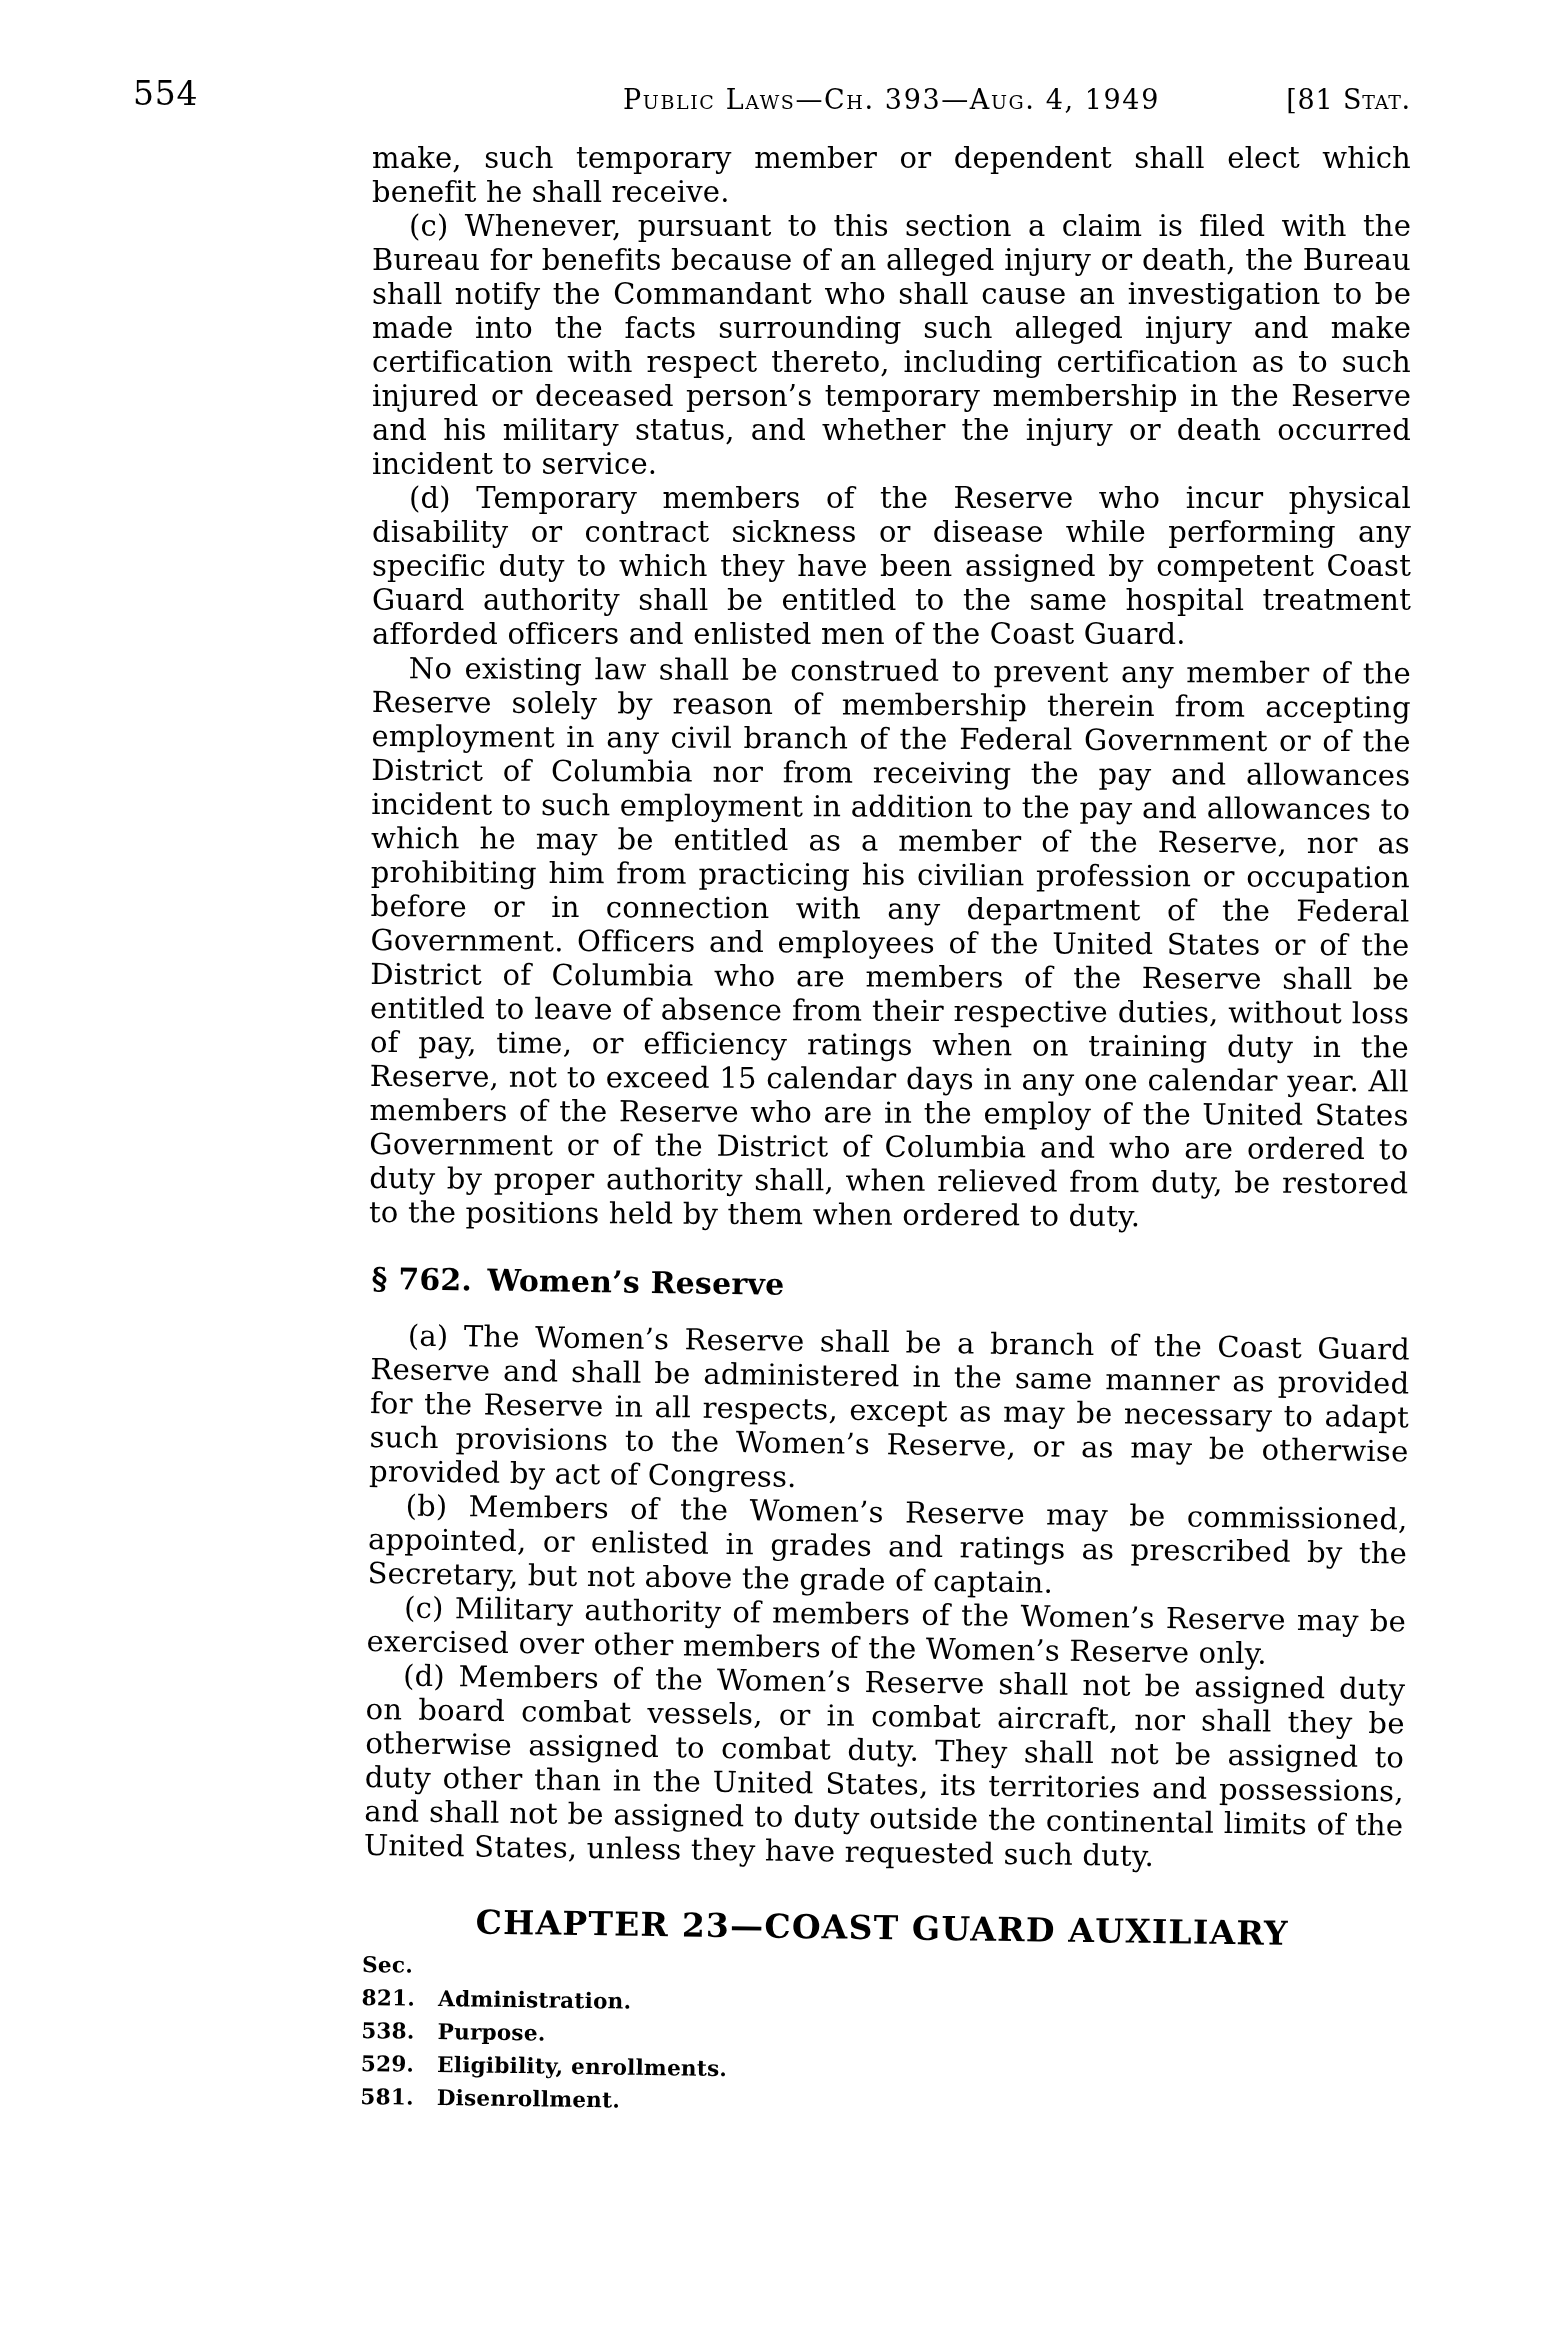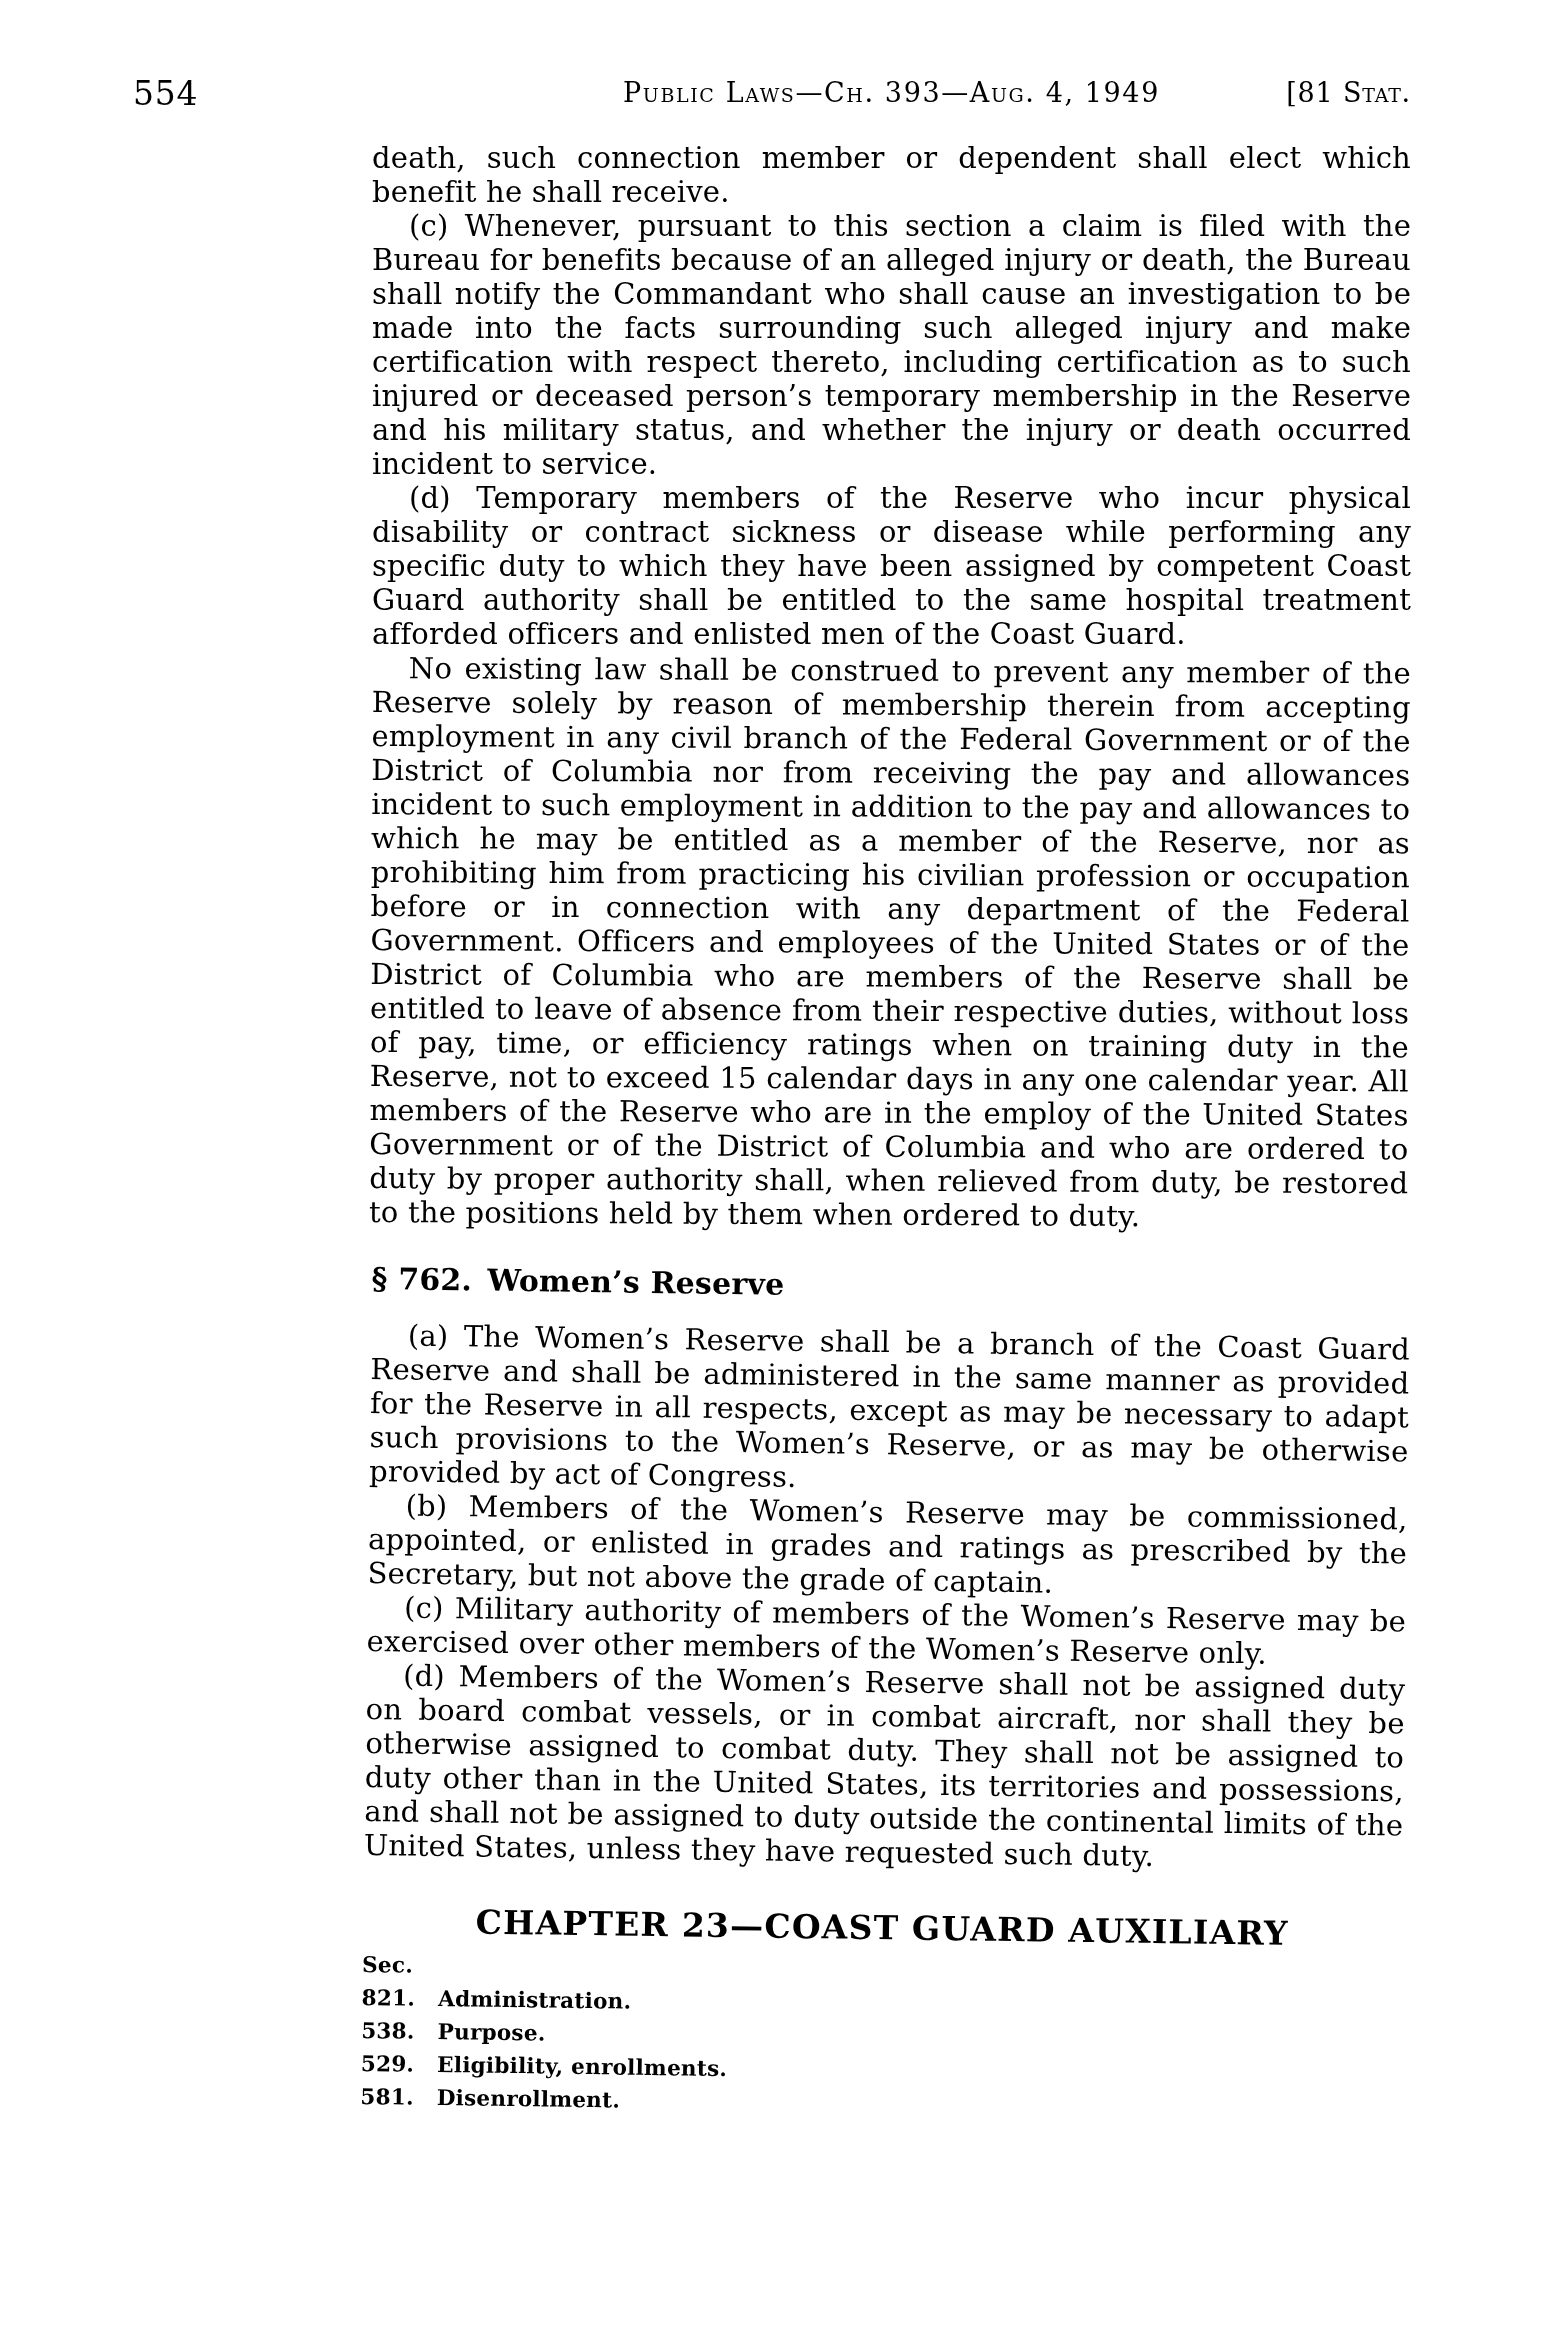--- a/index.html
+++ b/index.html
@@ -19,21 +19,21 @@
   .page-number {
     position: absolute;
     left: 133px;
     top: 74px;
     font-size: 33px;
     letter-spacing: 0.8px;
   }
   .running-head {
     position: absolute;
     left: 372px;
-    top: 77px;
+    top: 84px;
     width: 1039px;
     height: 40px;
   }
   .running-head-title {
     text-align: center;
     font-variant: small-caps;
     font-size: 27px;
     letter-spacing: 1.6px;
     white-space: nowrap;
   }
@@ -108,21 +108,21 @@
 
   <div class="page-number">554</div>
 
   <div class="running-head">
     <div class="running-head-title">Public Laws—Ch. 393—Aug. 4, 1949</div>
     <div class="stat-citation">[81 Stat.</div>
   </div>
 
   <div class="column">
 
-    <p class="no-indent">death, such connection member or dependent shall elect which benefit he shall receive.</p>
+    <p class="no-indent">make, such temporary member or dependent shall elect which benefit he shall receive.</p>
 
     <p>(c) Whenever, pursuant to this section a claim is filed with the Bureau for benefits because of an alleged injury or death, the Bureau shall notify the Commandant who shall cause an investigation to be made into the facts surrounding such alleged injury and make certification with respect thereto, including certification as to such injured or deceased person’s temporary membership in the Reserve and his military status, and whether the injury or death occurred incident to service.</p>
 
     <p>(d) Temporary members of the Reserve who incur physical disability or contract sickness or disease while performing any specific duty to which they have been assigned by competent Coast Guard authority shall be entitled to the same hospital treatment afforded officers and enlisted men of the Coast Guard.</p>
 
 
     <p class="tilt-a">No existing law shall be construed to prevent any member of the Reserve solely by reason of membership therein from accepting employment in any civil branch of the Federal Government or of the District of Columbia nor from receiving the pay and allowances incident to such employment in addition to the pay and allowances to which he may be entitled as a member of the Reserve, nor as prohibiting him from practicing his civilian profession or occupation before or in connection with any department of the Federal Government.  Officers and employees of the United States or of the District of Columbia who are members of the Reserve shall be entitled to leave of absence from their respective duties, without loss of pay, time, or efficiency ratings when on training duty in the Reserve, not to exceed 15 calendar days in any one calendar year.  All members of the Reserve who are in the employ of the United States Government or of the District of Columbia and who are ordered to duty by proper authority shall, when relieved from duty, be restored to the positions held by them when ordered to duty.</p>
 
     <div class="tilt-b">
 

